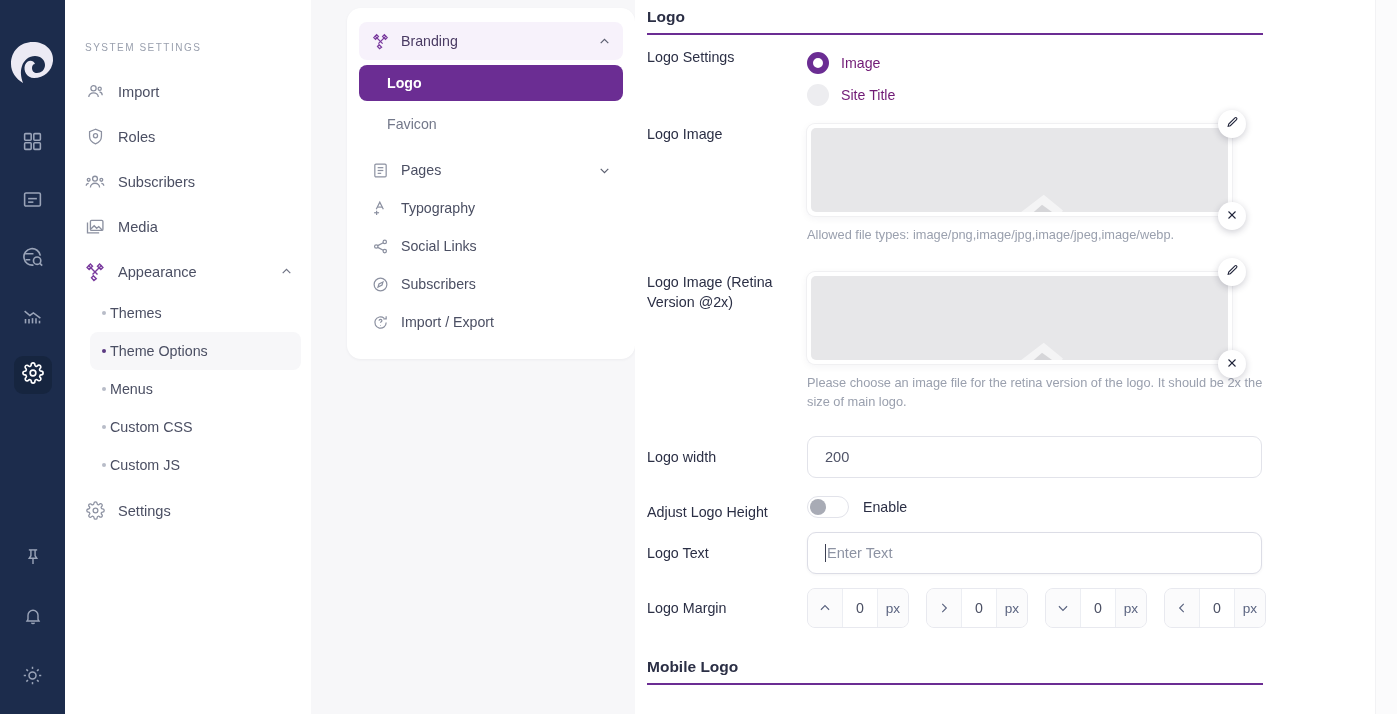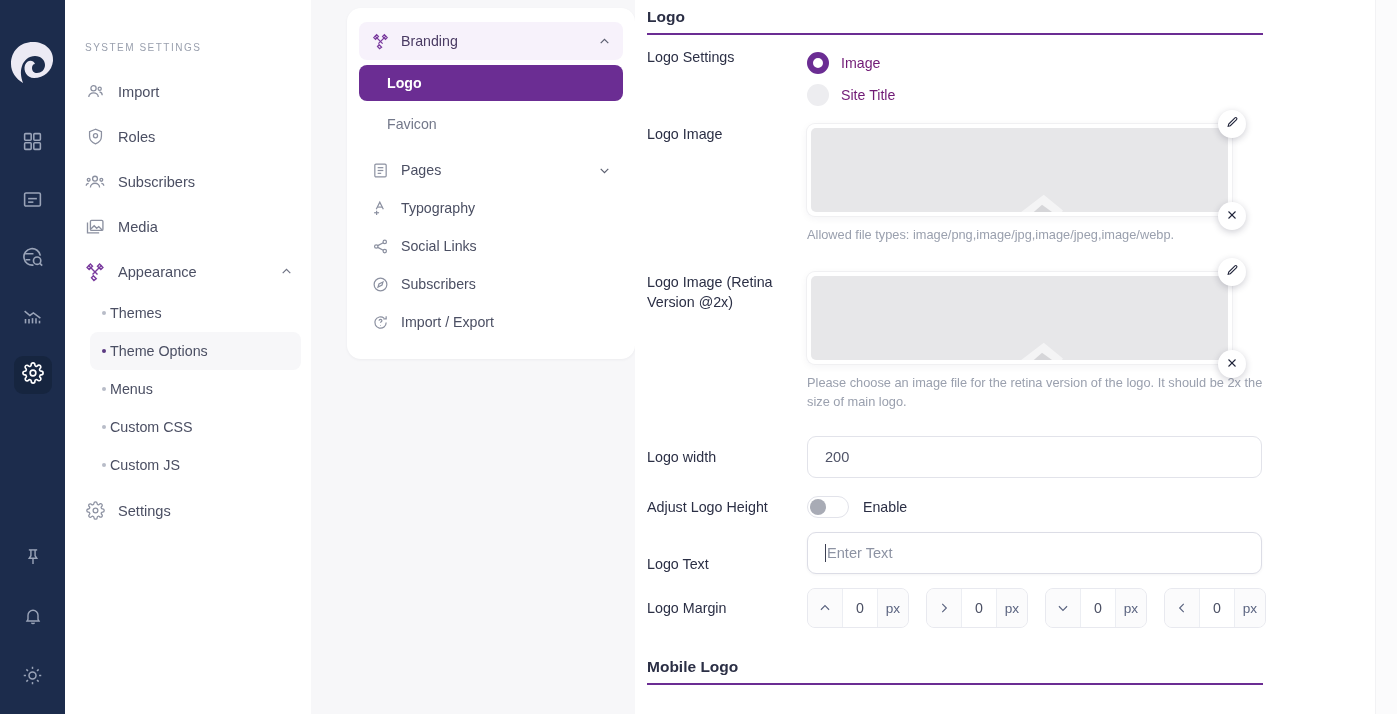--- a/index.html
+++ b/index.html
@@ -630,33 +630,33 @@
 
       <div class="row" style="margin-top:25px; align-items:center">
         <div class="lbl">Logo width</div>
         <div class="ctl">
           <div class="tinput">
             <span>200</span>
           </div>
         </div>
       </div>
 
-      <div class="row" style="margin-top:14px; align-items:center">
+      <div class="row" style="margin-top:14px; align-items:flex-end">
         <div class="lbl">Adjust Logo Height</div>
         <div class="ctl">
           <div class="toggle-row">
             <div class="toggle">
               <div class="knob"></div>
             </div>
             <span class="toggle-lbl">Enable</span>
           </div>
         </div>
       </div>
 
-      <div class="row" style="margin-top:10px; align-items:flex-end">
+      <div class="row" style="margin-top:10px; align-items:center">
         <div class="lbl">Logo Text</div>
         <div class="ctl">
           <div class="tinput focus">
             <span class="caret"></span>
             <span class="ph-txt">Enter Text</span>
           </div>
         </div>
       </div>
 
       <div class="row" style="margin-top:14px; align-items:center">

